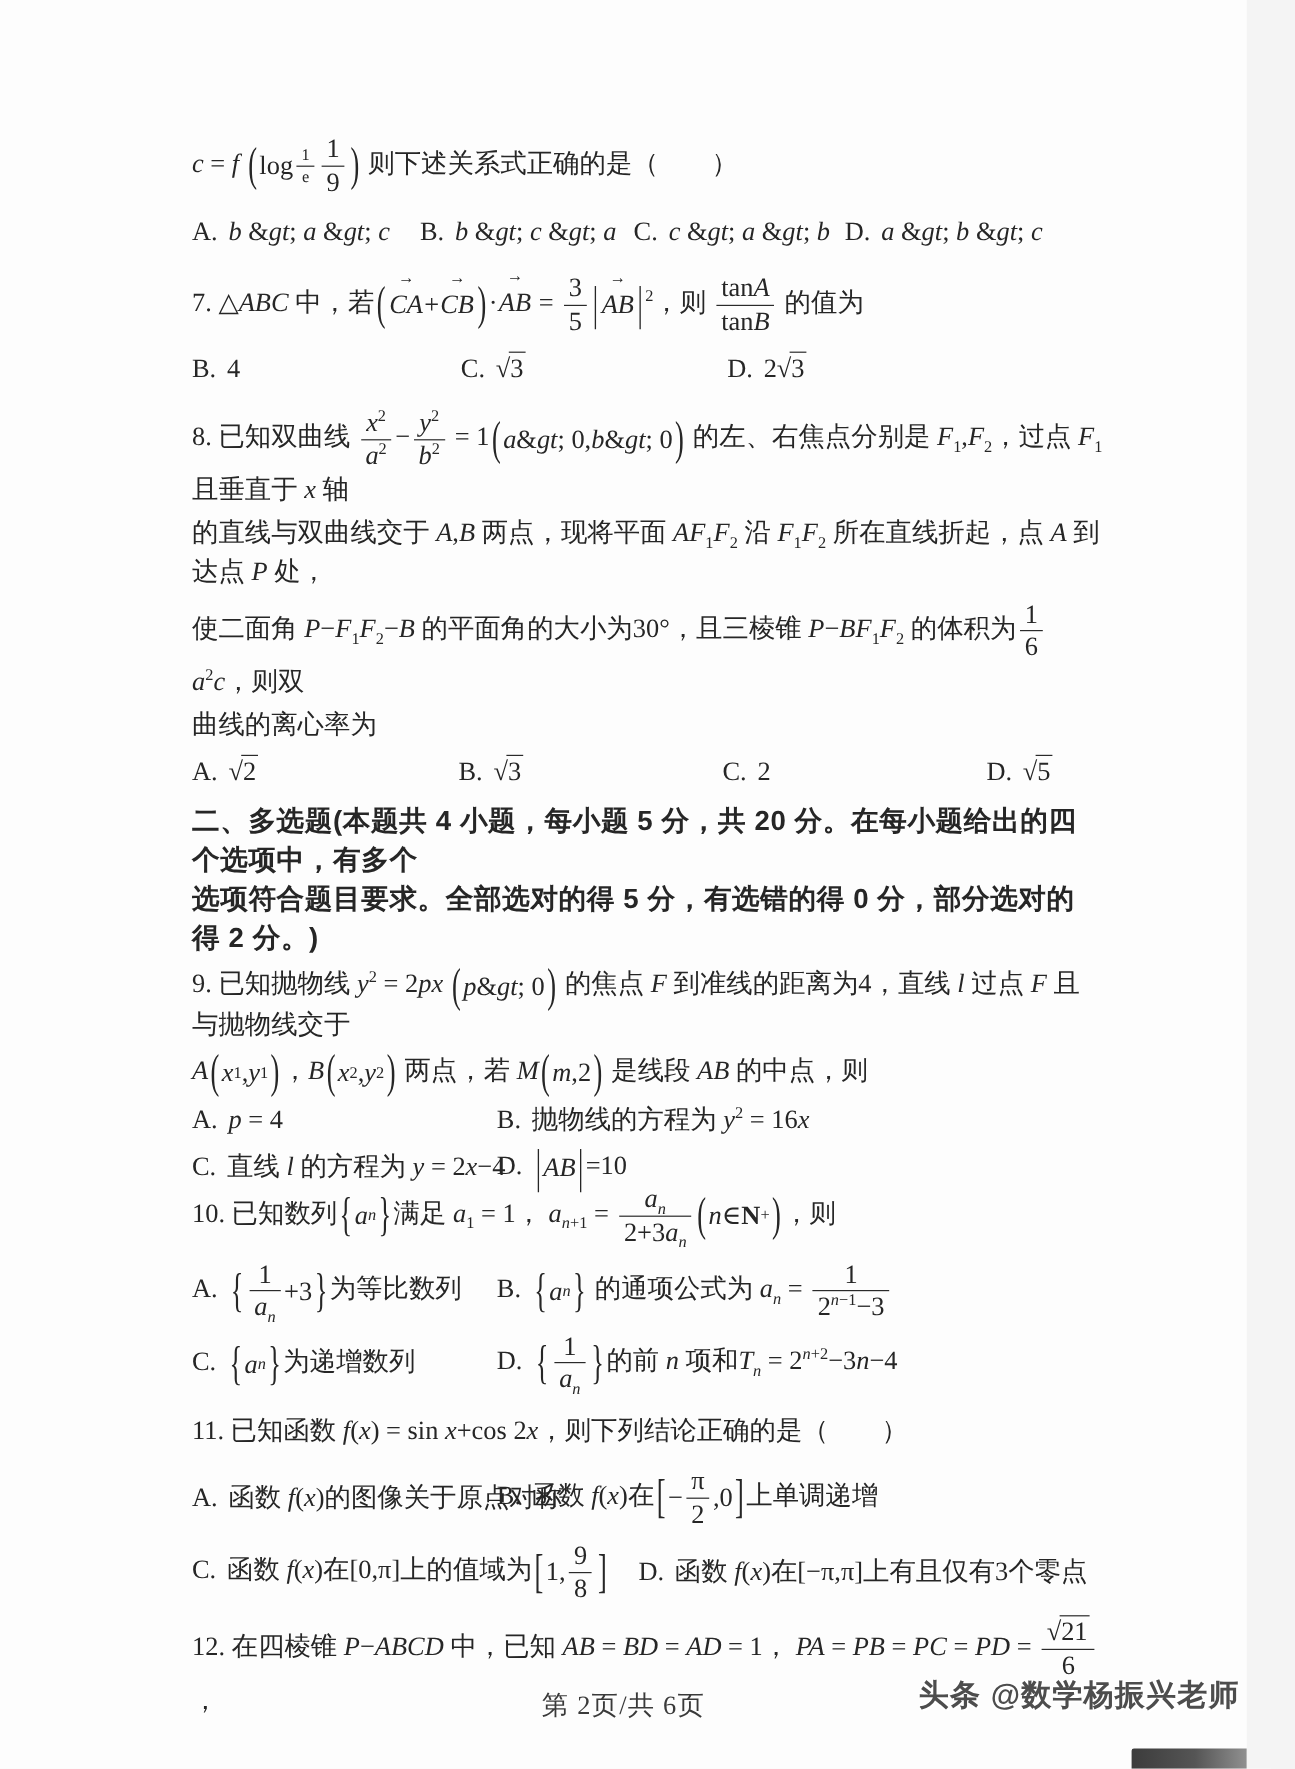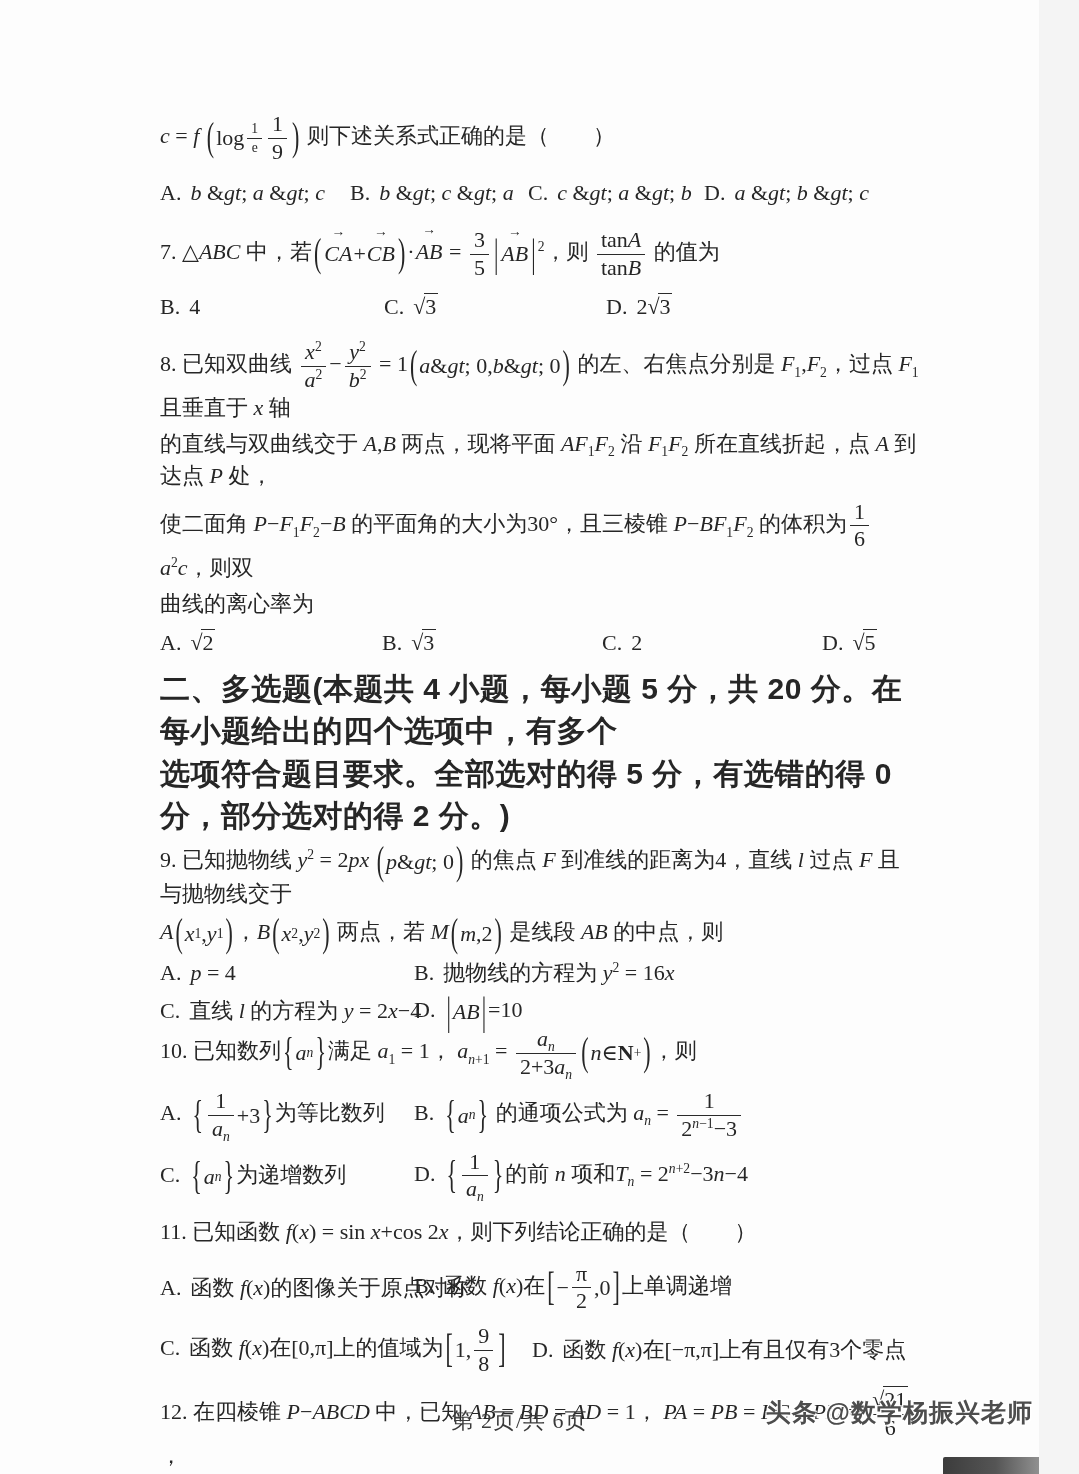--- a/index.html
+++ b/index.html
@@ -51,21 +51,21 @@
   .sqrt .rb{border-top:1.6px solid #2a2a2a;padding:0 2px 0 1px;}
   .vec{position:relative;display:inline-block;margin:0 1px;}
   .vec::after{content:"→";position:absolute;left:50%;top:-1.15em;transform:translateX(-50%);font-size:0.62em;}
   .grp{display:inline-flex;align-items:center;vertical-align:middle;}
   .grp>.fen{display:inline-block;transform:scaleY(1.8);transform-origin:50% 52%;margin:0 2px;font-weight:400;}
   .grp>.inn{display:inline-flex;align-items:center;}
 
   
   .sect{
     font-family:"Liberation Sans","DejaVu Sans",sans-serif;
-    font-weight:700;font-size:30px;line-height:1.42;letter-spacing:0.5px;
+    font-weight:700;font-size:23px;line-height:1.42;letter-spacing:0.5px;
   }
 
   .footer{
     position:absolute;left:0;right:0;top:1406px;
     text-align:center;font-size:22px;color:#3a3a3a;letter-spacing:1px;
   }
   .watermark{
     position:absolute;right:6px;top:1396px;
     font-family:"Liberation Sans","DejaVu Sans",sans-serif;
     font-size:25px;font-weight:700;color:#4d4d4d;letter-spacing:1px;

